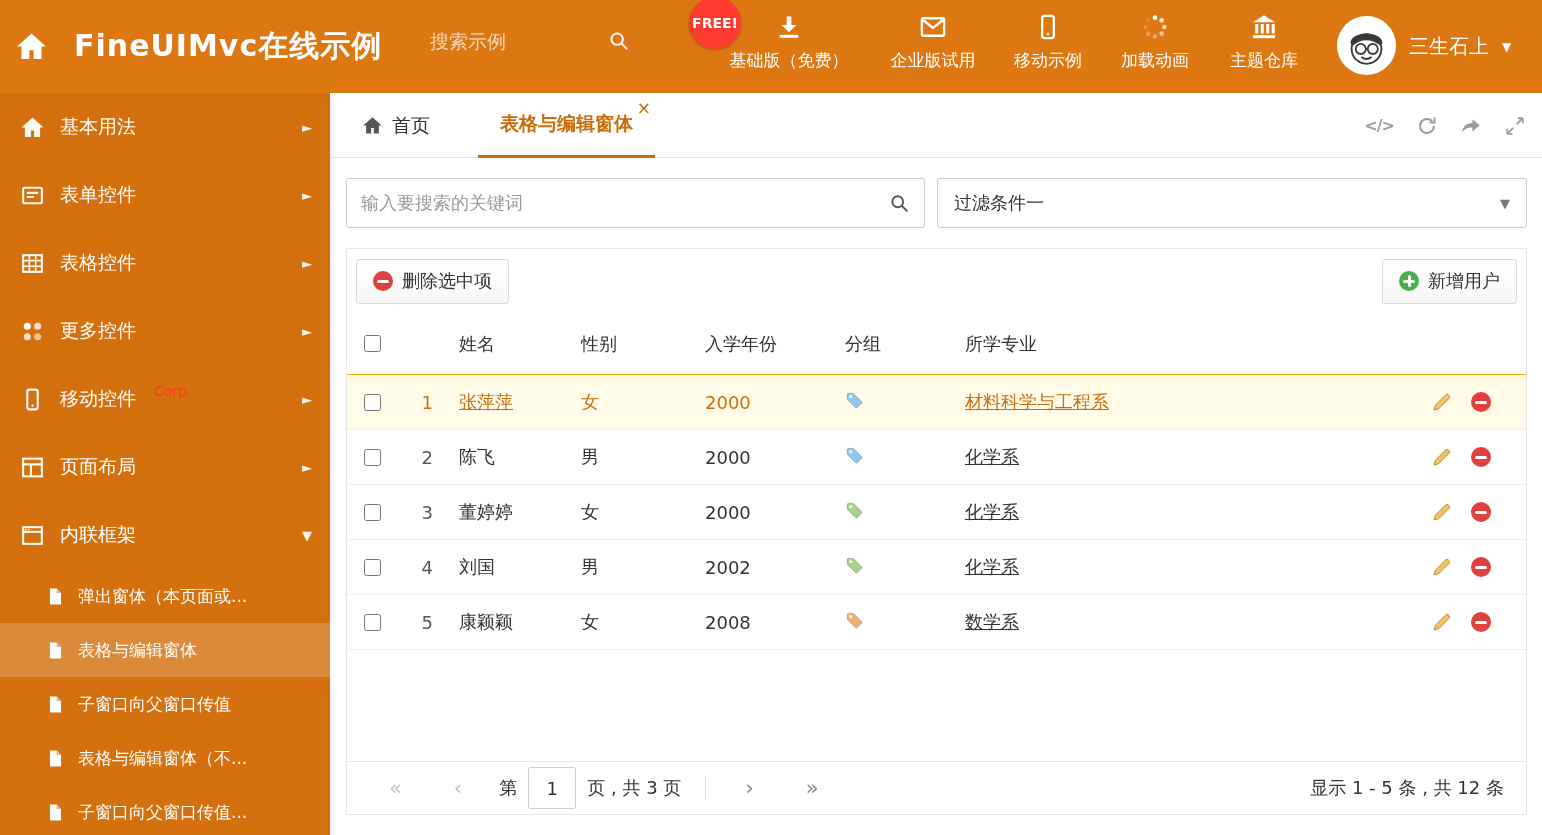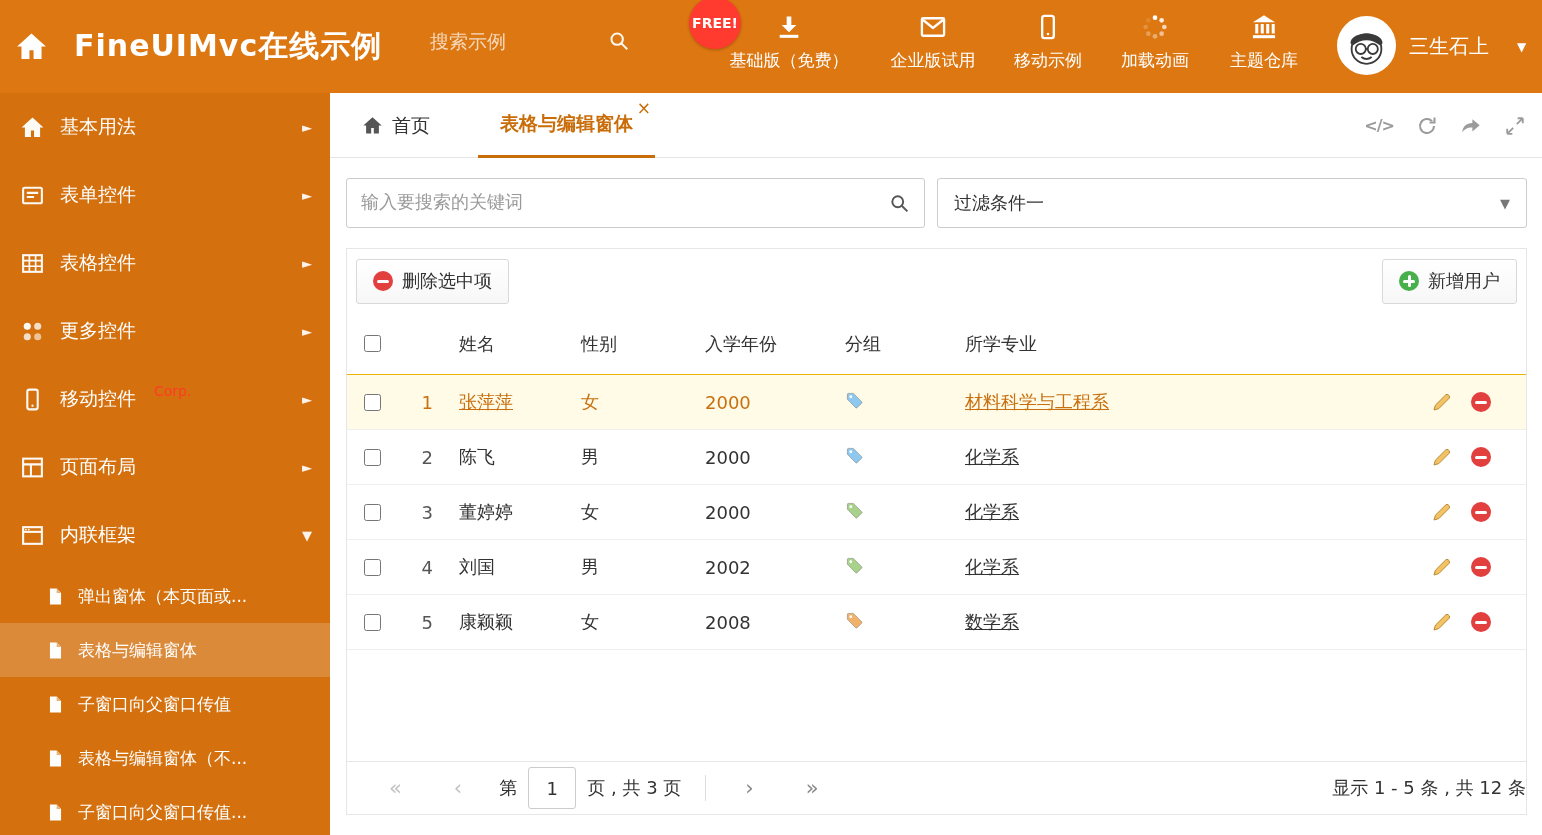--- a/index.html
+++ b/index.html
@@ -21,21 +21,21 @@
   .free-badge { position:absolute; left:689px; top:-3px; width:52px; height:52px; border-radius:50%; background:#ff3b2f; display:flex; align-items:center; justify-content:center; font-size:14px; font-weight:700; box-shadow:0 1px 3px rgba(0,0,0,.25); z-index:12; }
   .hdr-nav-item { position:absolute; top:13px; display:flex; flex-direction:column; align-items:center; gap:8px; color:#fff; cursor:pointer; }
   .hdr-nav-item .nico { width:28px; height:28px; color:#fff; }
   .hdr-nav-item .nlabel { font-size:17px; white-space:nowrap; }
   .nav-0 { left:714px; width:150px; }
   .nav-1 { left:868px; width:130px; }
   .nav-2 { left:998px; width:100px; }
   .nav-3 { left:1105px; width:100px; }
   .nav-4 { left:1214px; width:100px; }
   .avatar { position:absolute; left:1337px; top:16px; width:59px; height:59px; border-radius:50%; border:2px solid #fff; background:#fff; overflow:hidden; cursor:pointer; }
-  .user-box { position:absolute; left:1409px; top:0; height:93px; display:flex; align-items:center; gap:28px; font-size:20px; cursor:pointer; }
+  .user-box { position:absolute; left:1409px; top:0; height:93px; display:flex; align-items:center; gap:13px; font-size:20px; cursor:pointer; }
   .user-box .caret { font-size:12px; }
 
   
   .sidebar { position:absolute; left:0; top:93px; width:330px; height:742px; background:#d4710e; overflow:hidden; z-index:5; }
   .sb-item { height:68px; display:flex; align-items:center; padding:0 18px 0 20px; color:#fff; cursor:pointer; }
   .sb-ico { width:25px; height:25px; margin-right:15px; opacity:.96; flex:none; color:#fff; }
   .sb-label { font-size:19px; }
   .sb-fill { flex:1; }
   .sb-arrow { font-size:13px; opacity:.92; }
   .corp { color:#ff3b28; font-size:14px; margin-left:18px; position:relative; top:-8px; }
@@ -50,21 +50,21 @@
   .tab { display:flex; align-items:center; gap:9px; font-size:19px; color:#333; height:65px; cursor:pointer; }
   .tab-home { margin-left:28px; padding:0 4px; }
   .tab-home .home-ico { width:21px; height:21px; color:#555; }
   .tab.active { margin-left:44px; padding:0 22px; color:#c96d0a; font-weight:700; border-bottom:3px solid #c96d0a; position:relative; }
   .tab .close { position:absolute; top:7px; right:4px; font-size:17px; font-weight:400; color:#c96d0a; line-height:1; cursor:pointer; }
   .tab-actions { position:absolute; right:16px; top:0; height:65px; display:flex; align-items:center; gap:22px; color:#9b9b9b; }
   .tab-actions .ticon { width:22px; height:22px; cursor:pointer; }
   .code-txt { font-size:16px; font-weight:700; letter-spacing:-1px; cursor:pointer; }
 
   .search-box { position:absolute; left:16px; top:85px; width:579px; height:50px; border:1px solid #ccc; border-radius:3px; display:flex; align-items:center; padding:0 14px; }
-  .search-box input { flex:1; border:none; outline:none; font-size:18px; color:#1d4ed8; font-family:Liberation Mono, monospace; }
+  .search-box input { flex:1; border:none; outline:none; font-size:18px; color:#1d4ed8; font-family:Liberation Serif, serif; }
   .search-box input::placeholder { color:#9a9a9a; }
   .search-box .mag { width:21px; height:21px; color:#555; cursor:pointer; }
   .filter-select { position:absolute; left:607px; top:85px; width:590px; height:50px; border:1px solid #ccc; border-radius:3px; display:flex; align-items:center; justify-content:space-between; padding:0 16px; font-size:18px; color:#333; cursor:pointer; }
   .filter-select .caret { color:#777; font-size:13px; }
 
   .panel { position:absolute; left:16px; top:155px; width:1181px; height:567px; border:1px solid #e6e6e6; }
   .gtoolbar { height:64px; display:flex; align-items:center; justify-content:space-between; padding:0 9px; }
   .btn { height:45px; border:1px solid #d9d9d9; border-radius:3px; background:linear-gradient(#ffffff,#f7f7f7); display:flex; align-items:center; gap:9px; padding:0 16px; font-size:18px; color:#333; cursor:pointer; }
   .minus-circle { width:20px; height:20px; border-radius:50%; background:#e23f3f; position:relative; display:inline-block; flex:none; }
   .minus-circle::after { content:""; position:absolute; left:4px; right:4px; top:8.5px; height:3px; background:#fff; border-radius:1.5px; }
@@ -92,21 +92,21 @@
   .tag-icon[data-tagcolor="green"]  { color:#a8d18b; }
   .tag-icon[data-tagcolor="orange"] { color:#f0b26a; }
 
   .pager { position:absolute; left:0; right:0; bottom:0; height:53px; border-top:1px solid #e6e6e6; display:flex; align-items:center; font-size:18px; color:#333; }
   .pg-btn { font-size:21px; padding:0 26px; color:#8a8a8a; cursor:pointer; }
   .pg-btn.disabled { color:#c2c2c2; }
   .pg-first { margin-left:16px; }
   .pg-label { margin:0 11px; }
   .pg-input { width:48px; height:42px; border:1px solid #ccc; border-radius:3px; text-align:center; font-size:18px; color:#333; outline:none; font-family:inherit; }
   .pg-divider { width:1px; height:26px; background:#ddd; margin:0 13px; }
-  .pg-summary { margin-left:auto; }
+  .pg-summary { margin-left:auto; margin-right:22px; }
 </style>
 </head>
 <body>
 
 <div class="header">
   <span class="logo-icon">
     <svg viewBox="0 0 24 24">
         <path d="M12 2.5L1.5 12h3.2v9h5.8v-6.2h3V21h5.8v-9h3.2z" fill="currentColor"></path>
       </svg>
   </span>

